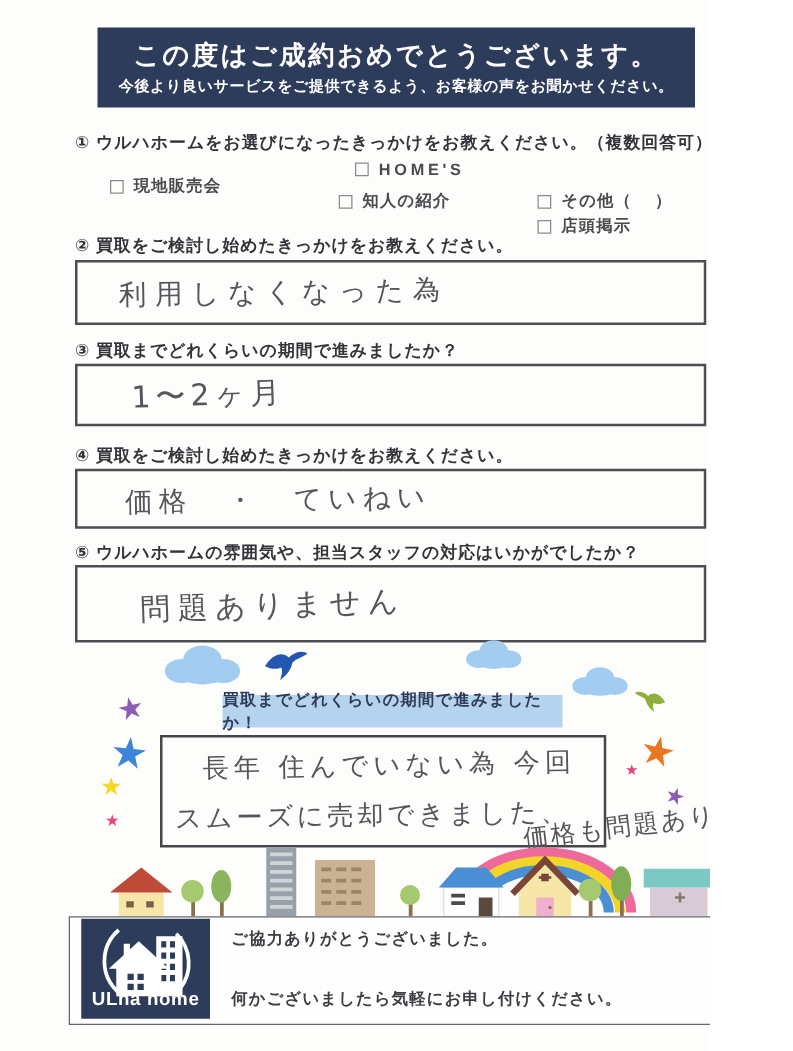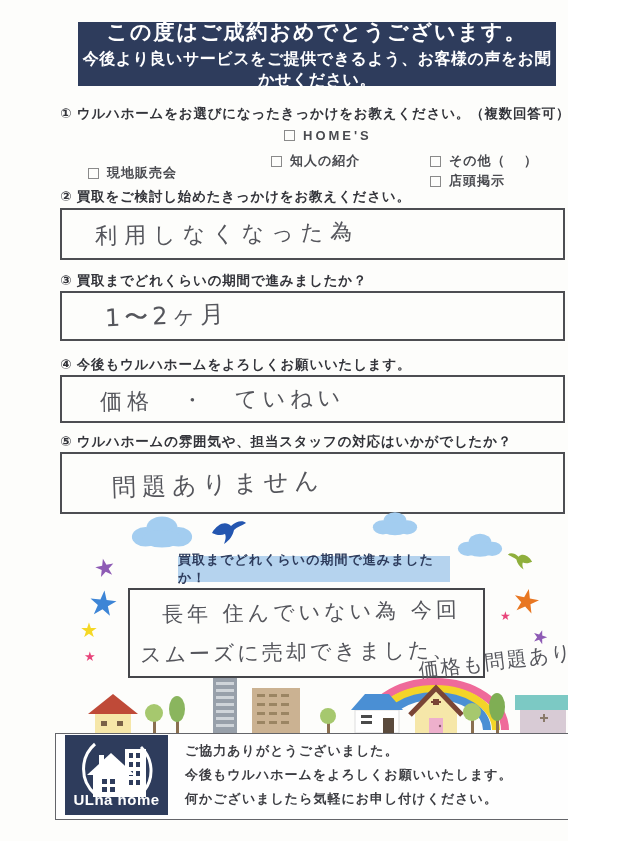--- a/index.html
+++ b/index.html
@@ -9,21 +9,21 @@
     position:relative; width:568px; height:841px; background:#fdfdfb;
     overflow:hidden;
   }
   
   .header {
     position:absolute; left:78px; top:22px; width:478px; height:64px;
     background:#2e3c5c; color:#fff; text-align:center;
     display:flex; flex-direction:column; justify-content:center; gap:3px;
   }
   .header-title { font-size:21px; font-weight:bold; letter-spacing:2px; }
-  .header-sub { font-size:16px; font-weight:bold; letter-spacing:0.5px; }
+  .header-sub { font-size:12px; font-weight:bold; letter-spacing:0.5px; }
   
   .q-label {
     position:absolute; left:60px; font-size:13.5px; font-weight:bold;
     color:#33343a; letter-spacing:0.8px; white-space:nowrap;
   }
   .answer-box {
     position:absolute; left:60px; width:505px;
     border:2px solid #4d4e52; background:transparent;
   }
   .hand {
@@ -82,21 +82,21 @@
 
   <div class="q-label" style="top:105px;">① ウルハホームをお選びになったきっかけをお教えください。（複数回答可）</div>
   <div class="opt" style="left:284px; top:128px;">
     <span class="cb"></span>
     <span class="opt-label wide">HOME'S</span>
   </div>
   <div class="opt" style="left:430px; top:128px;margin-top:44px;">
     <span class="cb"></span>
     <span class="opt-label">店頭掲示</span>
   </div>
-  <div class="opt" style="left:88px; top:164px;">
+  <div class="opt" style="left:88px; top:140px;">
     <span class="cb"></span>
     <span class="opt-label">現地販売会</span>
   </div>
   <div class="opt" style="left:271px; top:152px;">
     <span class="cb"></span>
     <span class="opt-label">知人の紹介</span>
   </div>
   <div class="opt" style="left:430px; top:152px;">
     <span class="cb"></span>
     <span class="opt-label">その他（</span>
@@ -104,21 +104,21 @@
   <div class="opt-label" style="position:absolute; left:524px; top:152px;">）</div>
 
   <div class="q-label" style="top:188px;">② 買取をご検討し始めたきっかけをお教えください。</div>
   <div class="answer-box" style="top:208px; height:52px;"></div>
   <div class="hand" style="left:95px; top:219px; font-size:22px; letter-spacing:7px; transform:rotate(-1deg);">利用しなくなった為</div>
 
   <div class="q-label" style="top:272px;">③ 買取までどれくらいの期間で進みましたか？</div>
   <div class="answer-box" style="top:291px; height:50px;"></div>
   <div class="hand" style="left:105px; top:300px; font-size:24px; letter-spacing:4px; transform:rotate(-2deg);">1〜2ヶ月</div>
 
-  <div class="q-label" style="top:356px;">④ 今後もウルハホームをよろしくお願いいたします。</div>
+  <div class="q-label" style="top:356px;">④ 買取をご検討し始めたきっかけをお教えください。</div>
   <div class="answer-box" style="top:375px; height:48px;"></div>
   <div class="hand" style="left:100px; top:385px; font-size:22px; letter-spacing:5px; transform:rotate(-1deg);">価格　・　ていねい</div>
 
   <div class="q-label" style="top:433px;">⑤ ウルハホームの雰囲気や、担当スタッフの対応はいかがでしたか？</div>
   <div class="answer-box" style="top:452px; height:62px;"></div>
   <div class="hand" style="left:112px; top:468px; font-size:24px; letter-spacing:6px; transform:rotate(-2deg);">問題ありません</div>
 
   <svg class="deco" style="left:128px; top:513px;" width="68" height="36" viewBox="0 0 70 36">
     <g fill="#a3cdf0">
         <ellipse cx="18" cy="24" rx="14" ry="10"></ellipse>
@@ -289,16 +289,15 @@
           <rect x="37" y="44" width="5" height="5"></rect>
             <rect x="45" y="44" width="5" height="5"></rect>
           <rect x="37" y="52" width="5" height="5"></rect>
             <rect x="45" y="52" width="5" height="5"></rect>
         </g>
       </g>
     </svg>
   </div>
   <div class="logo-text">ULha home</div>
   <div class="footer-line" style="top:742px;">ご協力ありがとうございました。</div>
-  <div class="footer-line" style="top:766px;">今後もウルハホームをよろしくお願いいたします。</div>
   <div class="footer-line" style="top:790px;">何かございましたら気軽にお申し付けください。</div>
 
 </div>
 
 </body></html>

